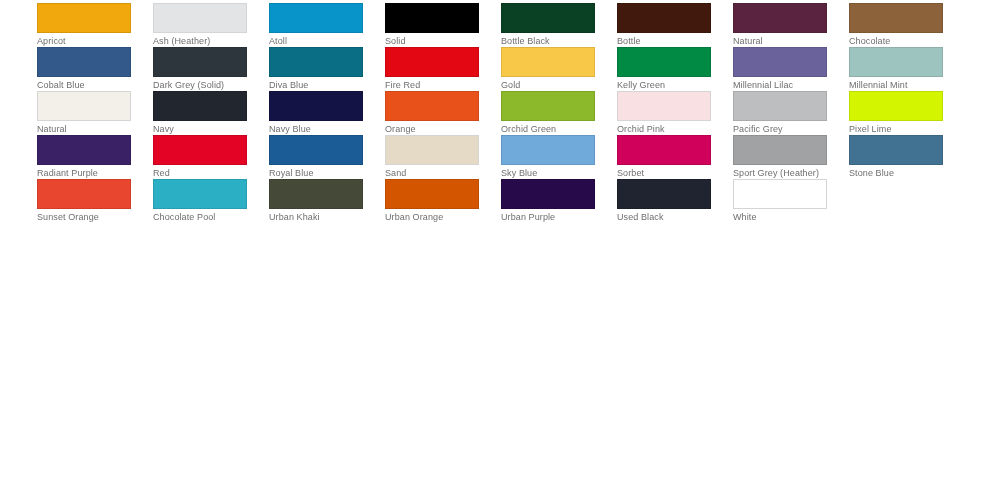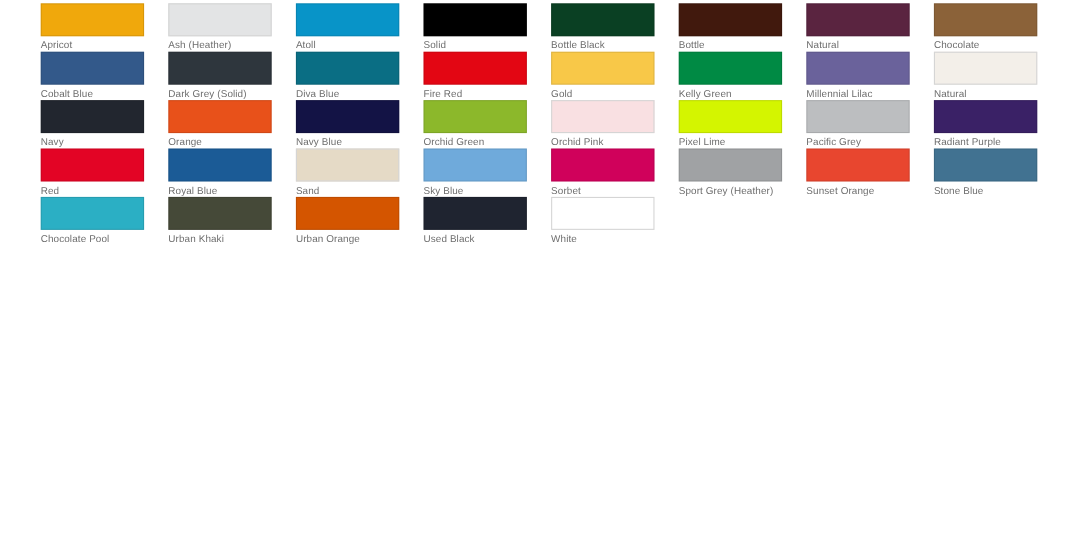--- a/index.html
+++ b/index.html
@@ -109,52 +109,56 @@
     </div>
     <div class="swatch-cell">
       <div class="swatch-chip" title="Kelly Green" style="background-color: rgb(0, 138, 68);"></div>
       <div class="swatch-label">Kelly Green</div>
     </div>
     <div class="swatch-cell">
       <div class="swatch-chip" title="Millennial Lilac" style="background-color: rgb(106, 98, 155);"></div>
       <div class="swatch-label">Millennial Lilac</div>
     </div>
     <div class="swatch-cell">
+      <div class="swatch-chip" title="Millennial Mint" style="background-color: rgb(157, 196, 191);"></div>
+      <div class="swatch-label">Millennial Mint</div>
+    </div>
+    <div class="swatch-cell">
       <div class="swatch-chip light-edge" title="Natural" style="background-color: rgb(243, 239, 233);"></div>
       <div class="swatch-label">Natural</div>
     </div>
     <div class="swatch-cell">
       <div class="swatch-chip" title="Navy" style="background-color: rgb(34, 38, 47);"></div>
       <div class="swatch-label">Navy</div>
     </div>
     <div class="swatch-cell">
+      <div class="swatch-chip" title="Navy Blue" style="background-color: rgb(19, 19, 69);"></div>
+      <div class="swatch-label">Navy Blue</div>
+    </div>
+    <div class="swatch-cell">
       <div class="swatch-chip" title="Orange" style="background-color: rgb(232, 81, 26);"></div>
       <div class="swatch-label">Orange</div>
     </div>
     <div class="swatch-cell">
-      <div class="swatch-chip" title="Navy Blue" style="background-color: rgb(19, 19, 69);"></div>
-      <div class="swatch-label">Navy Blue</div>
-    </div>
-    <div class="swatch-cell">
       <div class="swatch-chip" title="Orchid Green" style="background-color: rgb(140, 184, 43);"></div>
       <div class="swatch-label">Orchid Green</div>
     </div>
     <div class="swatch-cell">
       <div class="swatch-chip light-edge" title="Orchid Pink" style="background-color: rgb(249, 224, 226);"></div>
       <div class="swatch-label">Orchid Pink</div>
     </div>
     <div class="swatch-cell">
+      <div class="swatch-chip" title="Pacific Grey" style="background-color: rgb(188, 190, 192);"></div>
+      <div class="swatch-label">Pacific Grey</div>
+    </div>
+    <div class="swatch-cell">
       <div class="swatch-chip" title="Pixel Lime" style="background-color: rgb(212, 245, 0);"></div>
       <div class="swatch-label">Pixel Lime</div>
     </div>
     <div class="swatch-cell">
-      <div class="swatch-chip" title="Pacific Grey" style="background-color: rgb(188, 190, 192);"></div>
-      <div class="swatch-label">Pacific Grey</div>
-    </div>
-    <div class="swatch-cell">
       <div class="swatch-chip" title="Radiant Purple" style="background-color: rgb(58, 33, 102);"></div>
       <div class="swatch-label">Radiant Purple</div>
     </div>
     <div class="swatch-cell">
       <div class="swatch-chip" title="Red" style="background-color: rgb(227, 4, 37);"></div>
       <div class="swatch-label">Red</div>
     </div>
     <div class="swatch-cell">
       <div class="swatch-chip" title="Royal Blue" style="background-color: rgb(27, 91, 150);"></div>
       <div class="swatch-label">Royal Blue</div>
@@ -169,40 +173,44 @@
     </div>
     <div class="swatch-cell">
       <div class="swatch-chip" title="Sorbet" style="background-color: rgb(208, 1, 91);"></div>
       <div class="swatch-label">Sorbet</div>
     </div>
     <div class="swatch-cell">
       <div class="swatch-chip" title="Sport Grey (Heather)" style="background-color: rgb(160, 162, 164);"></div>
       <div class="swatch-label">Sport Grey (Heather)</div>
     </div>
     <div class="swatch-cell">
+      <div class="swatch-chip" title="Stone Blue" style="background-color: rgb(65, 114, 145);"></div>
+      <div class="swatch-label">Stone Blue</div>
+    </div>
+    <div class="swatch-cell">
       <div class="swatch-chip" title="Sunset Orange" style="background-color: rgb(232, 70, 47);"></div>
       <div class="swatch-label">Sunset Orange</div>
     </div>
     <div class="swatch-cell">
-      <div class="swatch-chip" title="Stone Blue" style="background-color: rgb(65, 114, 145);"></div>
-      <div class="swatch-label">Stone Blue</div>
-    </div>
-    <div class="swatch-cell">
       <div class="swatch-chip" title="Swimming Pool" style="background-color: rgb(43, 175, 196);"></div>
       <div class="swatch-label">Chocolate Pool</div>
     </div>
     <div class="swatch-cell">
       <div class="swatch-chip" title="Urban Khaki" style="background-color: rgb(69, 73, 56);"></div>
       <div class="swatch-label">Urban Khaki</div>
     </div>
     <div class="swatch-cell">
       <div class="swatch-chip" title="Urban Orange" style="background-color: rgb(212, 85, 0);"></div>
       <div class="swatch-label">Urban Orange</div>
     </div>
     <div class="swatch-cell">
+      <div class="swatch-chip" title="Urban Purple" style="background-color: rgb(39, 10, 74);"></div>
+      <div class="swatch-label">Urban Purple</div>
+    </div>
+    <div class="swatch-cell">
       <div class="swatch-chip" title="Used Black" style="background-color: rgb(31, 36, 48);"></div>
       <div class="swatch-label">Used Black</div>
     </div>
     <div class="swatch-cell">
       <div class="swatch-chip light-edge" title="White" style="background-color: rgb(255, 255, 255);"></div>
       <div class="swatch-label">White</div>
     </div>
   </div>
 
 </body></html>

